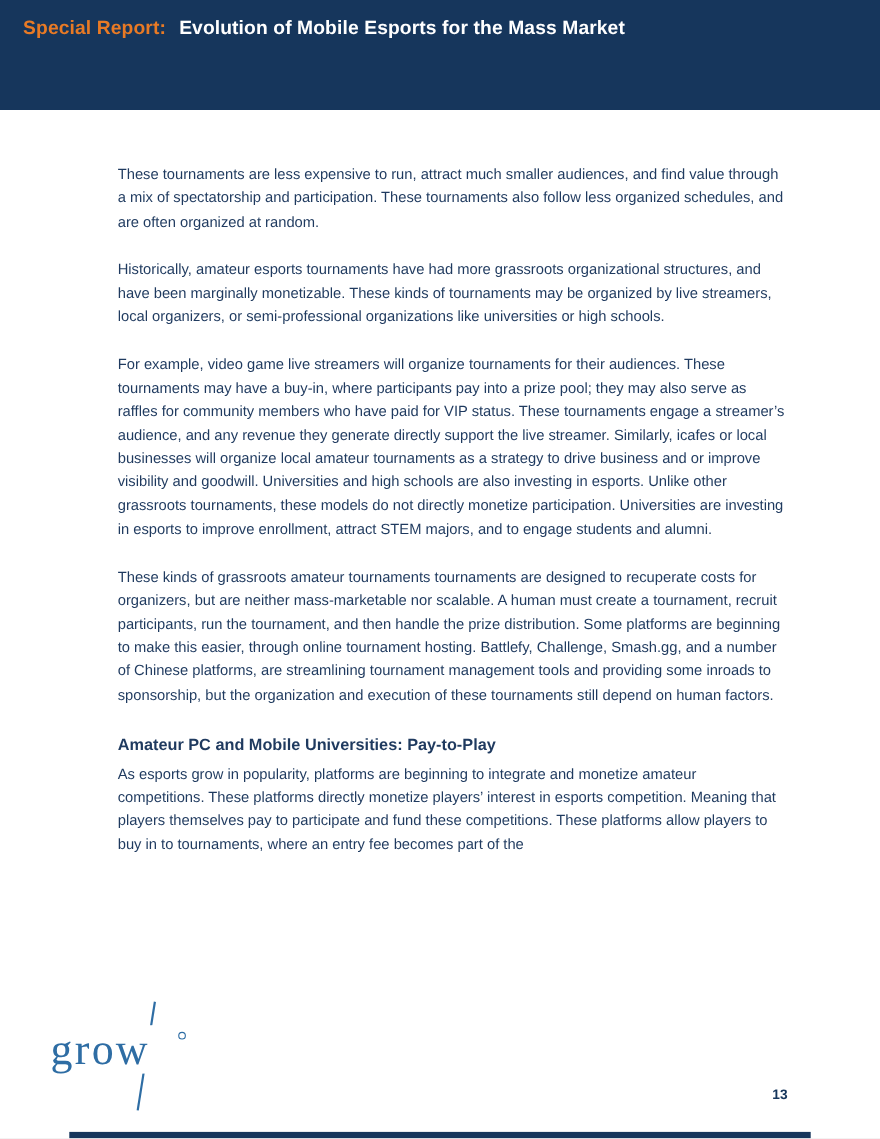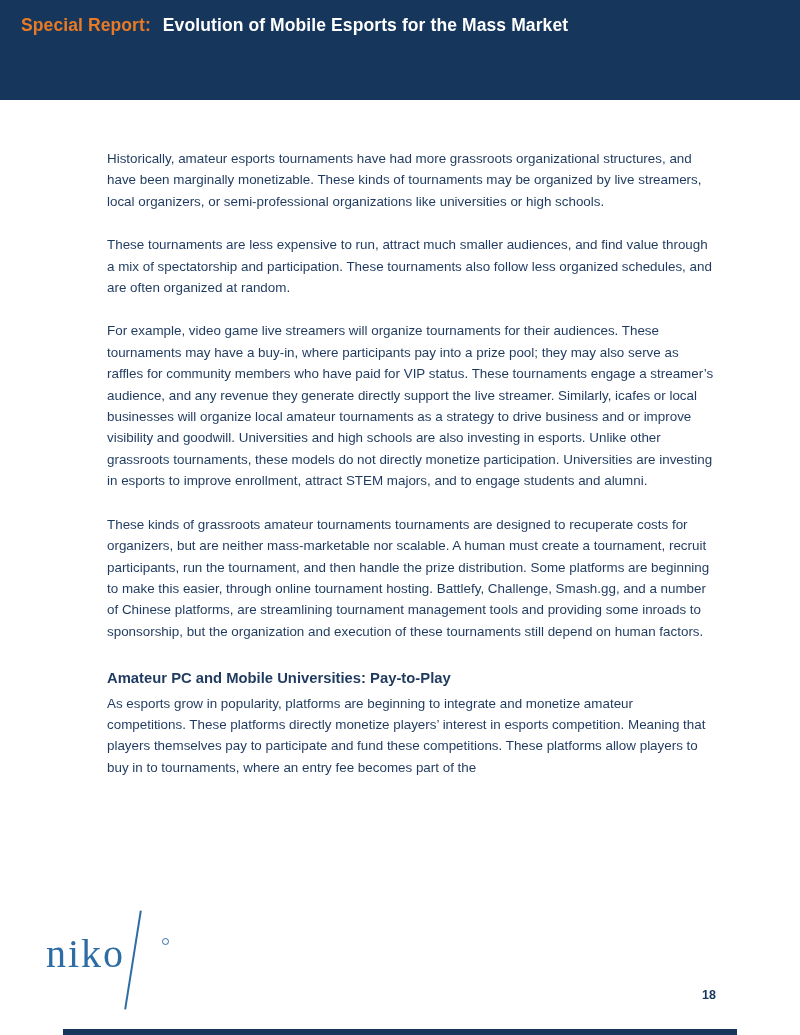--- a/index.html
+++ b/index.html
@@ -118,33 +118,33 @@
 <div class="page">
 
   <div class="banner">
     <div class="banner-text">
       <span class="banner-label">Special Report:</span>
       <span class="banner-title">Evolution of Mobile Esports for the Mass Market</span>
     </div>
   </div>
 
   <div class="content">
+    <p class="para">These tournaments are less expensive to run, attract much smaller audiences, and find value through a mix of spectatorship and participation. These tournaments also follow less organized schedules, and are often organized at random.</p>
     <p class="para">Historically, amateur esports tournaments have had more grassroots organizational structures, and have been marginally monetizable. These kinds of tournaments may be organized by live streamers, local organizers, or semi-professional organizations like universities or high schools.</p>
-    <p class="para">These tournaments are less expensive to run, attract much smaller audiences, and find value through a mix of spectatorship and participation. These tournaments also follow less organized schedules, and are often organized at random.</p>
     <p class="para">For example, video game live streamers will organize tournaments for their audiences. These tournaments may have a buy-in, where participants pay into a prize pool; they may also serve as raffles for community members who have paid for VIP status. These tournaments engage a streamer’s audience, and any revenue they generate directly support the live streamer. Similarly, icafes or local businesses will organize local amateur tournaments as a strategy to drive business and or improve visibility and goodwill. Universities and high schools are also investing in esports. Unlike other grassroots tournaments, these models do not directly monetize participation. Universities are investing in esports to improve enrollment, attract STEM majors, and to engage students and alumni.</p>
     <p class="para">These kinds of grassroots amateur tournaments tournaments are designed to recuperate costs for organizers, but are neither mass-marketable nor scalable.  A human must create a tournament, recruit participants, run the tournament, and then handle the prize distribution. Some platforms are beginning to make this easier, through online tournament hosting. Battlefy, Challenge, Smash.gg, and a number of Chinese platforms, are streamlining tournament management tools and providing some inroads to sponsorship, but the organization and execution of these tournaments still depend on human factors.</p>
 
     <h2 class="section-heading">Amateur PC and Mobile Universities: Pay-to-Play</h2>
 
     <p class="para">As esports grow in popularity, platforms are beginning to integrate and monetize amateur competitions. These platforms directly monetize players’ interest in esports competition. Meaning that players themselves pay to participate and fund these competitions. These platforms allow players to buy in to tournaments, where an entry fee becomes part of the</p>
   </div>
 
   <div class="logo-wrap">
     <div class="logo-slash"></div>
-    <div class="logo-text">niko</div>
+    <div class="logo-text">grow</div>
     <div class="logo-degree"></div>
   </div>
 
-  <div class="page-number">18</div>
+  <div class="page-number">13</div>
 
   <div class="footer-bar"></div>
 
 </div>
 
 </body></html>

